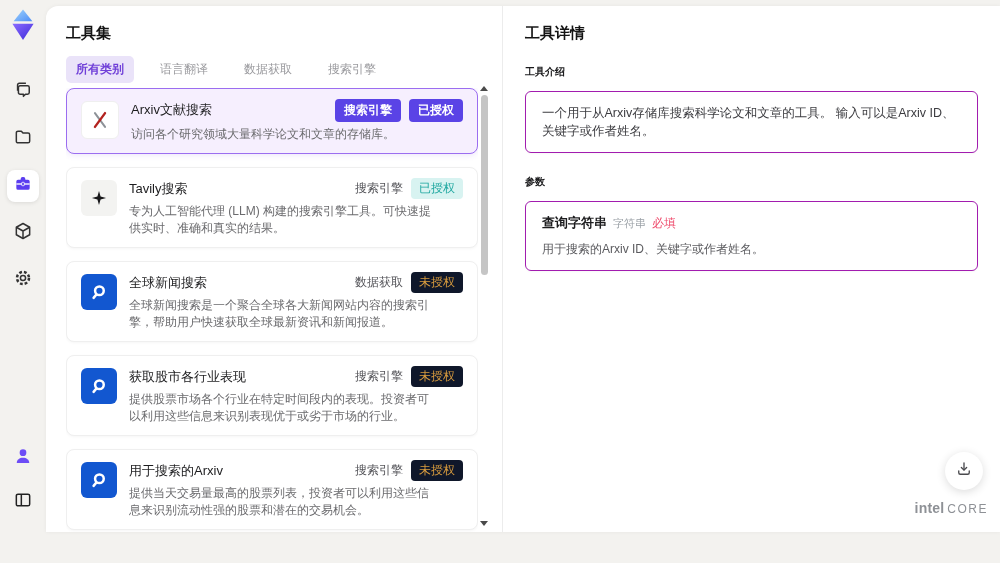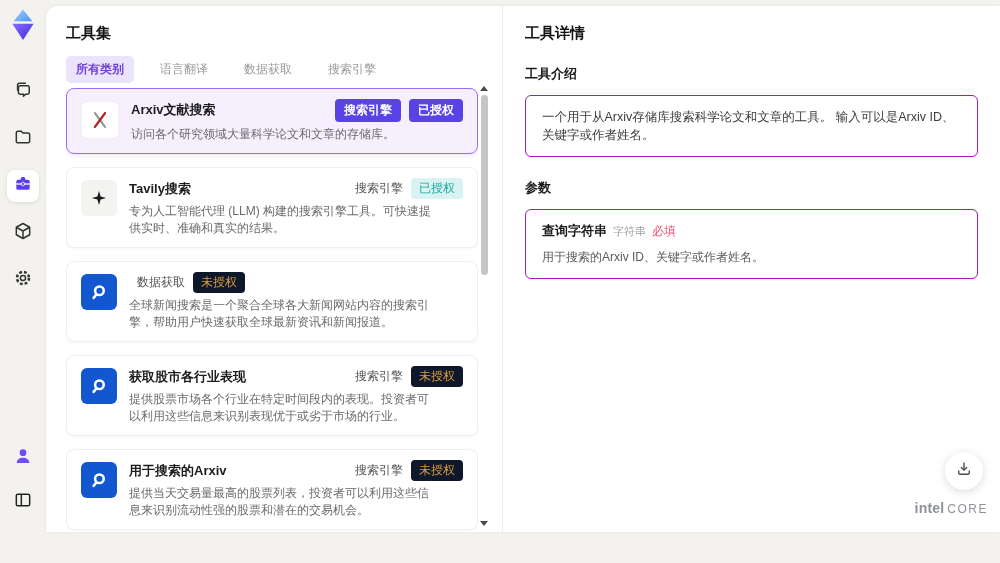--- a/index.html
+++ b/index.html
@@ -28,40 +28,40 @@
   .cards{position:absolute;left:20px;top:82px;width:412px;bottom:0;overflow:hidden;display:flex;flex-direction:column;gap:13px;}
   .card{display:flex;gap:12px;padding:10px 14px;border:1px solid #efefef;border-radius:8px;background:#fff;
         box-shadow:0 1px 3px rgba(0,0,0,.04);flex:none;cursor:pointer;box-sizing:border-box;}
   .card.selected{background:#f6effe;border:1.5px solid #9b6df0;box-shadow:0 1px 6px rgba(120,70,220,.15);}
   .tool-icon{width:36px;height:36px;border-radius:6px;flex:none;display:flex;align-items:center;justify-content:center;margin-top:2px;}
   .icon-white{background:#fff;border:1px solid #efefef;}
   .icon-gray{background:#f3f3f1;}
   .icon-blue{background:#1257d0;}
   .card-body{flex:1;min-width:0;}
   .card-top{display:flex;align-items:flex-start;}
-  .card-title{font-size:13px;font-weight:bold;color:#1d1d1f;flex:1;padding-top:2px;}
+  .card-title{font-size:13px;font-weight:normal;color:#1d1d1f;flex:1;padding-top:2px;}
   .card-tags{display:flex;gap:8px;align-items:center;flex:none;margin-left:8px;}
   .cat-text{font-size:12px;color:#55555a;}
   .badge{font-size:12px;padding:2px 8px;border-radius:4px;white-space:nowrap;}
   .badge.cyan{background:#d8f3f1;color:#1fa7a0;}
   .badge.yellow{background:#0f172a;color:#d99c3e;}
   .badge.purple{background:#5a43e6;color:#fff;padding:3px 9px;font-weight:bold;}
   .card-desc{font-size:12px;color:#6b6b6e;line-height:17px;margin-top:4px;max-width:305px;}
 
   
   .scrollbar{position:absolute;left:433px;top:80px;bottom:6px;width:10px;}
   .sb-arrow{position:absolute;left:1px;width:0;height:0;border-left:4px solid transparent;border-right:4px solid transparent;cursor:pointer;}
   .sb-up{top:0;border-bottom:5px solid #4a4a4a;}
   .sb-down{bottom:0;border-top:5px solid #4a4a4a;}
   .sb-thumb{position:absolute;left:1.5px;top:9px;width:7px;height:180px;background:#c5c5c5;border-radius:4px;cursor:pointer;}
 
   
   .details{position:absolute;left:457px;top:0;right:0;bottom:0;padding:18px 22px;box-sizing:border-box;}
   .details-title{font-size:15px;font-weight:bold;color:#141414;}
-  .section-heading{font-size:13px;font-weight:bold;color:#1a1a1c;margin-top:22px;}
+  .section-heading{font-size:10px;font-weight:bold;color:#1a1a1c;margin-top:22px;}
   .box{border:1px solid #a21caf;border-radius:6px;background:#fff;box-shadow:0 1px 2px rgba(0,0,0,.03);padding:12px 16px;margin-top:12px;}
   .intro-text{font-size:12.5px;color:#3c3c40;line-height:18px;}
   .param-row{display:flex;align-items:baseline;}
   .param-name{font-size:13px;font-weight:bold;color:#1d1d1f;}
   .param-type{font-size:11px;color:#9aa0a6;margin-left:6px;}
   .param-req{font-size:12px;color:#ef4d6e;margin-left:6px;}
   .param-desc{font-size:12px;color:#5b5b5f;margin-top:9px;}
 
   
   .download-btn{position:absolute;right:17px;bottom:42px;width:38px;height:38px;border-radius:50%;background:#fff;
@@ -207,20 +207,21 @@
 
         <div class="card">
           <div class="tool-icon icon-blue">
             <svg width="20" height="20" viewBox="0 0 24 24" fill="none">
               <circle cx="12.5" cy="10.5" r="5.2" stroke="#fff" stroke-width="3"></circle>
               <path d="M8.5 15.5L5.5 19" stroke="#fff" stroke-width="3" stroke-linecap="round"></path>
             </svg>
           </div>
           <div class="card-body">
             <div class="card-top">
+              <div class="card-title">全球新闻搜索</div>
               <div class="card-tags">
                 <span class="cat-text">数据获取</span>
                 <span class="badge yellow">未授权</span>
               </div>
             </div>
             <div class="card-desc">全球新闻搜索是一个聚合全球各大新闻网站内容的搜索引擎，帮助用户快速获取全球最新资讯和新闻报道。</div>
           </div>
         </div>
 
         <div class="card">

